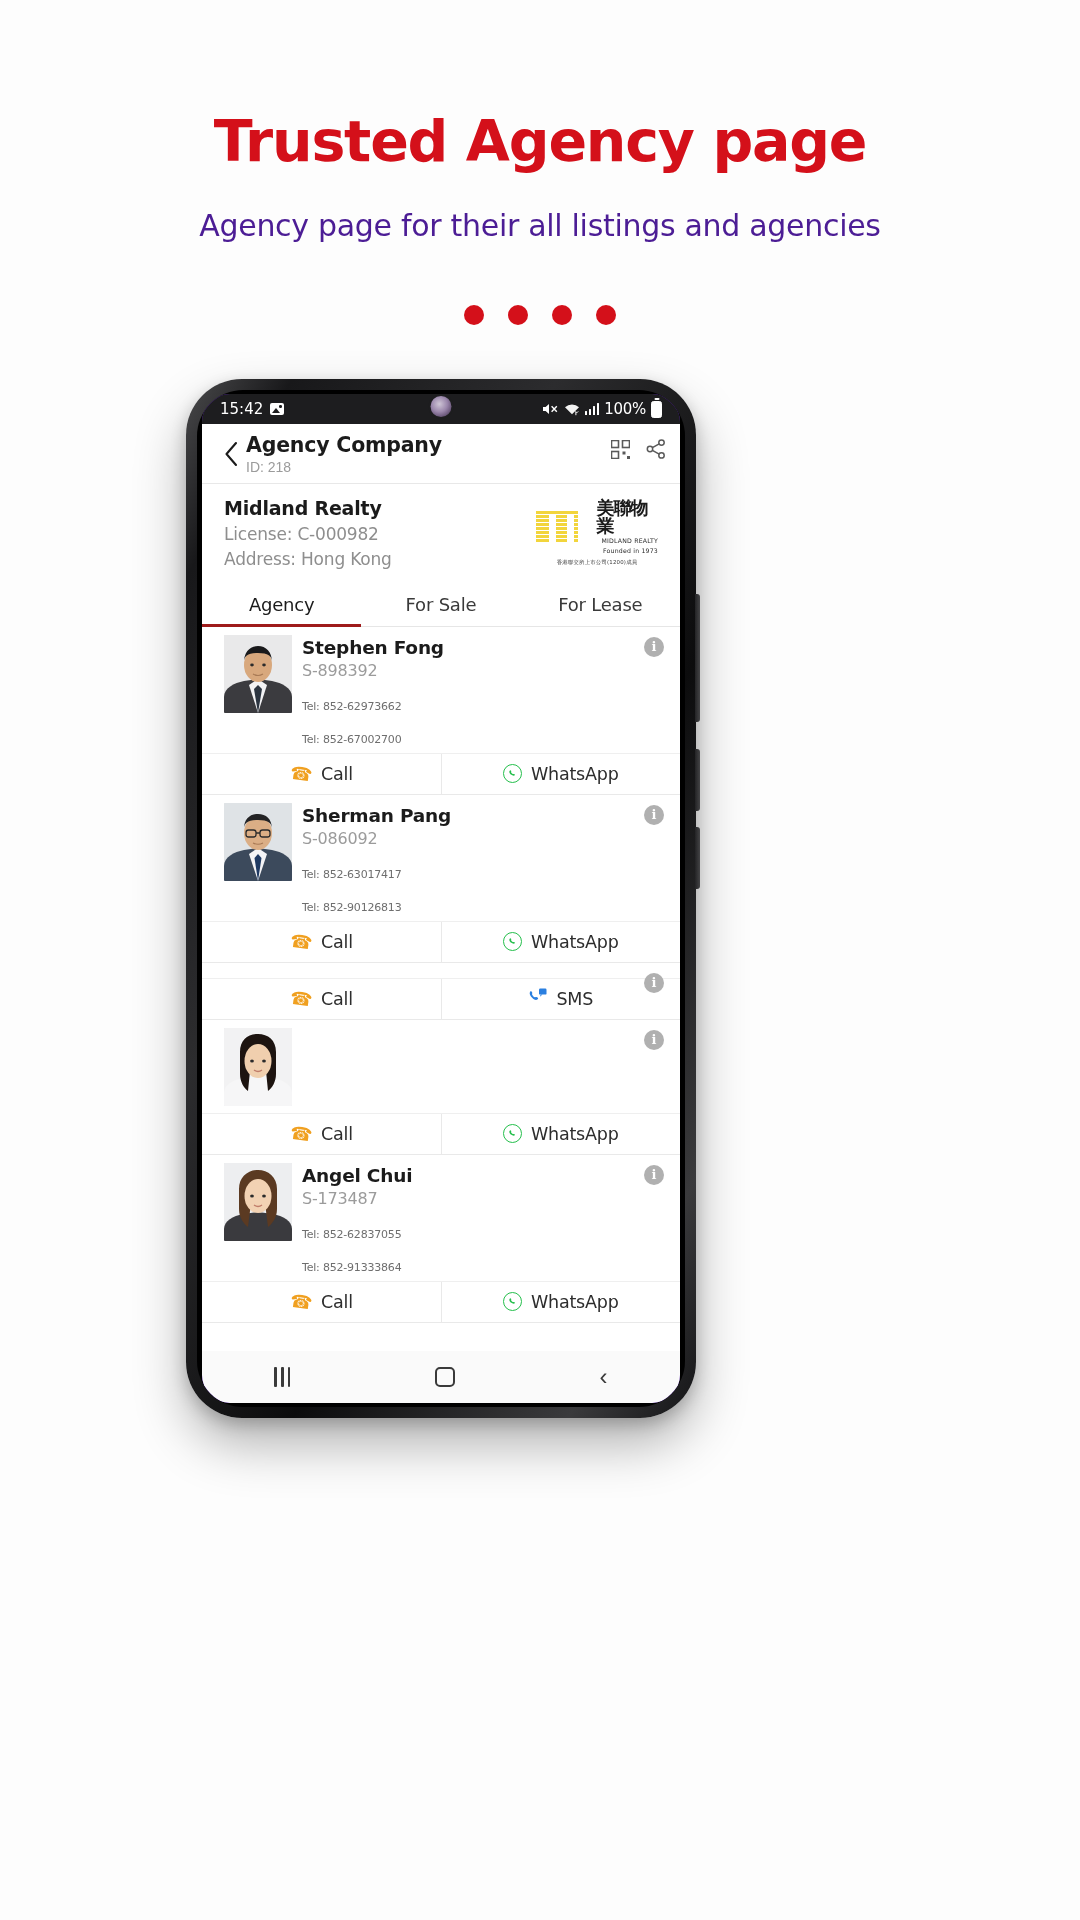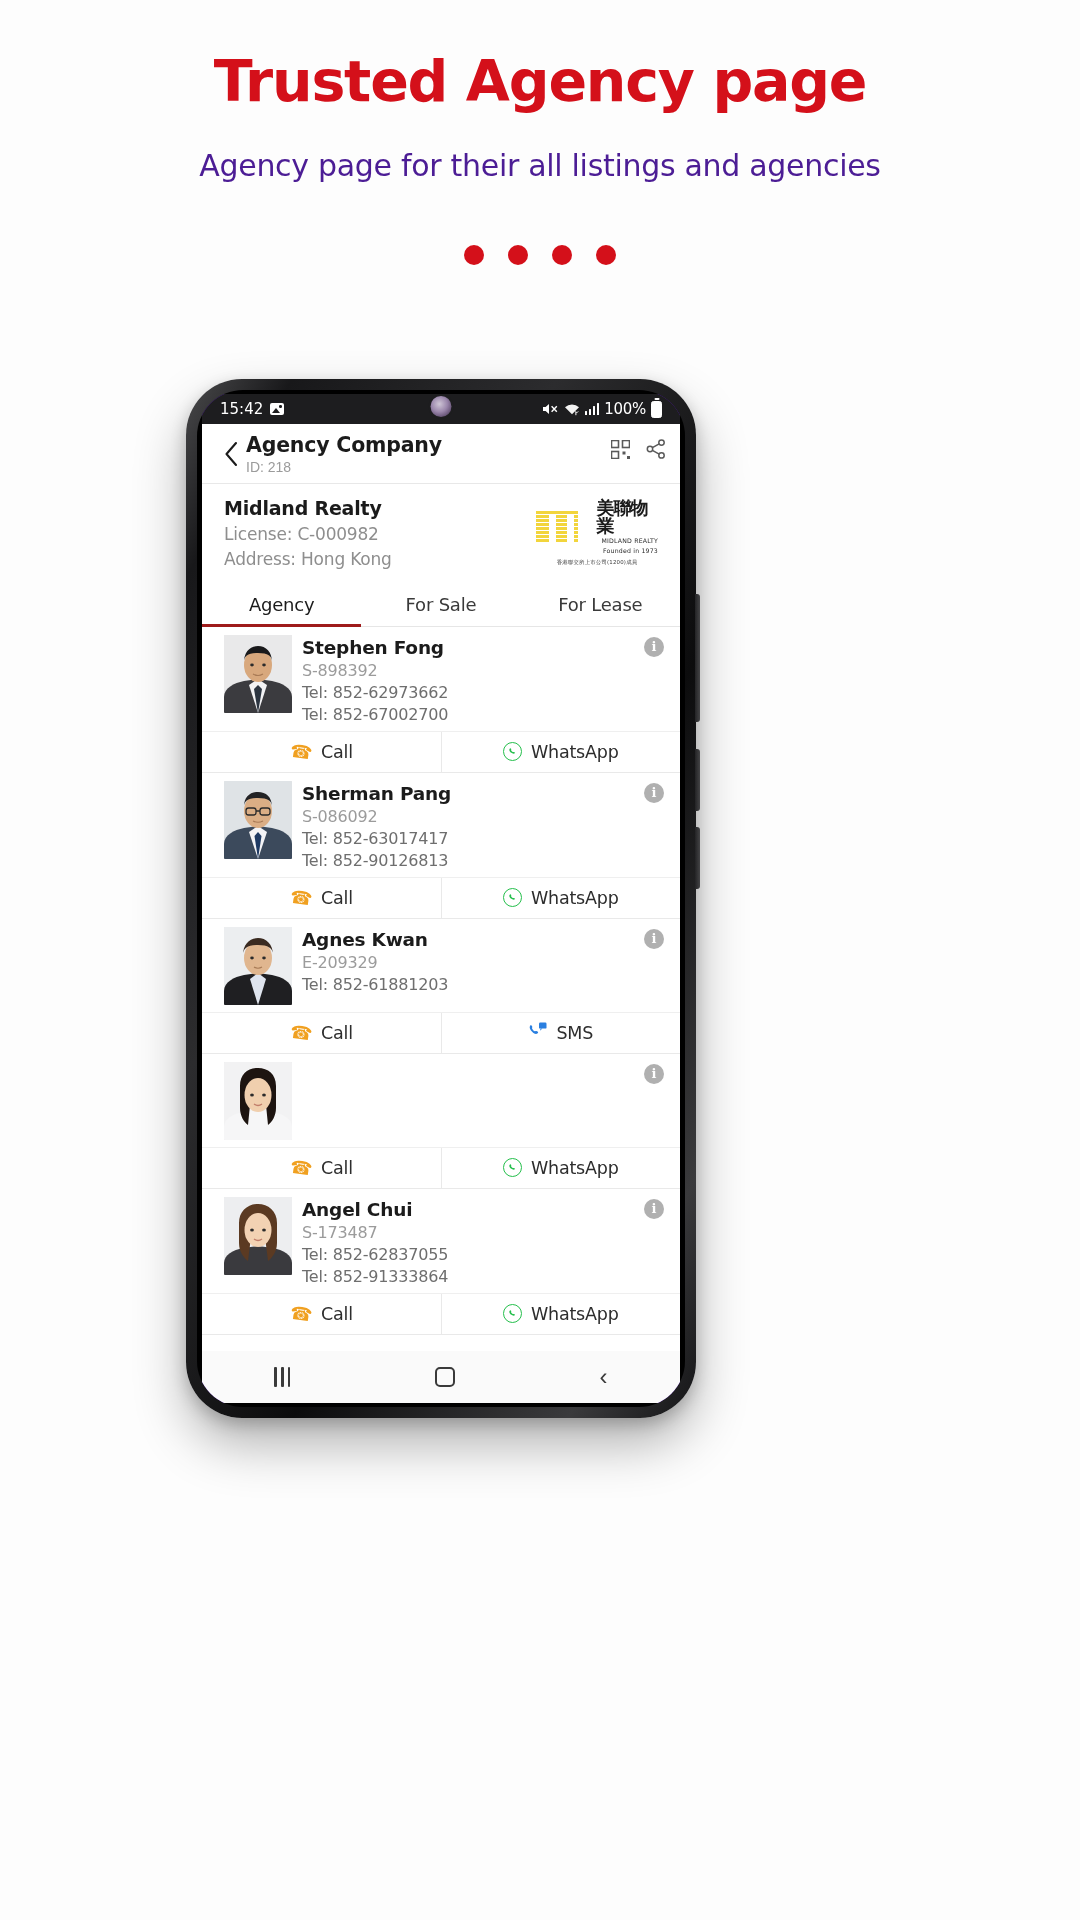--- a/index.html
+++ b/index.html
@@ -5,21 +5,21 @@
   * { box-sizing: border-box; margin: 0; padding: 0; }
   html, body {
     width: 1080px; height: 1920px;
     background: #fdfdfd;
     font-family: "Liberation Sans", sans-serif;
     overflow: hidden;
   }
   .page { position: relative; width: 1080px; height: 1920px; background: #fdfdfd; }
 
   
-  .promo { width: 100%; text-align: center; padding-top: 52px; }
+  .promo { width: 100%; text-align: center; padding-top: 112px; }
   .promo-title {
     font-size: 57px; font-weight: bold; color: #d4101a;
     letter-spacing: -1.2px; line-height: 1.05;
     font-family: "DejaVu Sans", sans-serif;
   }
   .promo-sub {
     margin-top: 36px; font-size: 30px; color: #4c1d95;
     font-family: "DejaVu Sans", sans-serif; letter-spacing: -0.3px;
   }
   .dots { margin-top: 62px; display: flex; justify-content: center; gap: 24px; }
@@ -37,21 +37,21 @@
   .phone-inner {
     width: 100%; height: 100%;
     border-radius: 46px;
     background: #000;
     padding: 4px 5px;
     overflow: hidden;
     position: relative;
   }
   .screen {
     width: 100%; height: 100%;
-    border-radius: 6px;
+    border-radius: 28px;
     background: #6d28d9;
     overflow: hidden;
     position: relative;
     display: flex; flex-direction: column;
   }
   
   .btn-side {
     position: absolute; right: -4px; width: 5px;
     background: linear-gradient(90deg,#232325,#444446);
     border-radius: 0 3px 3px 0;
@@ -180,21 +180,21 @@
   .avatar {
     width: 68px; height: 78px; flex: none; overflow: hidden;
     border-radius: 1px; background: #e6e6e6; position: relative;
   }
   .avatar svg { display: block; width: 100%; height: 100%; }
   .agent-info { flex: 1; padding-left: 10px; padding-top: 2px; }
   .agent-name { font-size: 18.5px; font-weight: bold; color: #1b1b1b; letter-spacing: -0.2px;
     font-family: "DejaVu Sans", sans-serif; }
   .agent-lic { font-size: 16px; color: #9b9b9b; margin-top: 3px; letter-spacing: -0.2px;
     font-family: "DejaVu Sans", sans-serif; }
-  .agent-tel { font-size: 16px; color: #6e6e6e; margin-top: 3px; letter-spacing: -0.2px;
+  .agent-tel { font-size: 11px; color: #6e6e6e; margin-top: 20px; letter-spacing: -0.2px;
     font-family: "DejaVu Sans", sans-serif; }
   .info-badge {
     position: absolute; right: 16px; top: 10px;
     width: 20px; height: 20px; border-radius: 50%; background: #b0b0b0;
     color: #fff; font-size: 13px; font-weight: bold; line-height: 20px;
     text-align: center; font-family: "DejaVu Serif", serif; cursor: pointer;
   }
   .actions { display: flex; margin-top: 7px; border-top: 1px solid #efefef; }
   .act {
     flex: 1; display: flex; align-items: center; justify-content: center;
@@ -407,39 +407,20 @@
                       <path d="M3 2.4c.5-.3 1 .1 1.2.7.2.6-.2.8-.1 1.2.2.7 1.1 1.6 1.8 1.8.4.1.6-.3 1.2-.1.6.2 1 .7.7 1.2-.4.6-1.6.8-2.9-.1C3.3 6.2 2.4 4.9 2.3 3.9c0-.7.3-1.2.7-1.5z" fill="#25bf4c"></path>
                     </svg>
                 </span>
                 <span>WhatsApp</span>
               </div>
             </div>
           </div>
 
           <div class="card">
             <div class="info-badge">i</div>
-            <div class="card-body">
-              <div class="avatar">
-                <svg viewBox="0 0 68 78" preserveAspectRatio="xMidYMid slice">
-                  <rect width="68" height="78" fill="#eceef0"></rect>
-                  <path d="M0 78V64c0-9 10-14 20-16l14-2 14 2c10 2 20 7 20 16v14z" fill="#1f1f22"></path>
-                  <path d="M34 46l-8 6 8 26 8-26z" fill="#dfe4ee"></path>
-                  <ellipse cx="34" cy="31" rx="14" ry="17" fill="#e0b68f"></ellipse>
-                  <path d="M19 28c0-11 7-17 15-17s15 6 15 17c0-7-5-10-15-10s-15 3-15 10z" fill="#3a2a20"></path>
-                  <ellipse cx="28" cy="31" rx="1.8" ry="1.4" fill="#2b2b2b"></ellipse>
-                  <ellipse cx="40" cy="31" rx="1.8" ry="1.4" fill="#2b2b2b"></ellipse>
-                  <path d="M30 40q4 2.5 8 0" stroke="#a87a55" stroke-width="1.2" fill="none"></path>
-                </svg>
-              </div>
-              <div class="agent-info">
-                <div class="agent-name">Agnes Kwan</div>
-                <div class="agent-lic">E-209329</div>
-                <div class="agent-tel">Tel: 852-61881203</div>
-              </div>
-            </div>
             <div class="actions">
               <div class="act">
                 <span class="ic-phone">☎</span>
                 <span>Call</span>
               </div>
               <div class="act">
                 <span class="ic-sms">
                   <svg width="19" height="17" viewBox="0 0 19 17">
                     <path d="M2.2 3.4c.7-.5 1.6.1 2 1.1.3 1-.3 1.3-.1 2 .3 1.1 1.7 2.5 2.8 2.8.7.2 1-.4 2-.1 1 .3 1.6 1.2 1.1 1.9-.7 1-2.6 1.3-4.6-.2C3.2 9.3 1.8 7.2 1.7 5.6c-.1-1.1.5-1.9.5-2.2z" fill="#2a7fe0"></path>
                     <rect x="11" y="0.6" width="7.5" height="6" rx="1.2" fill="#2a7fe0"></rect>

